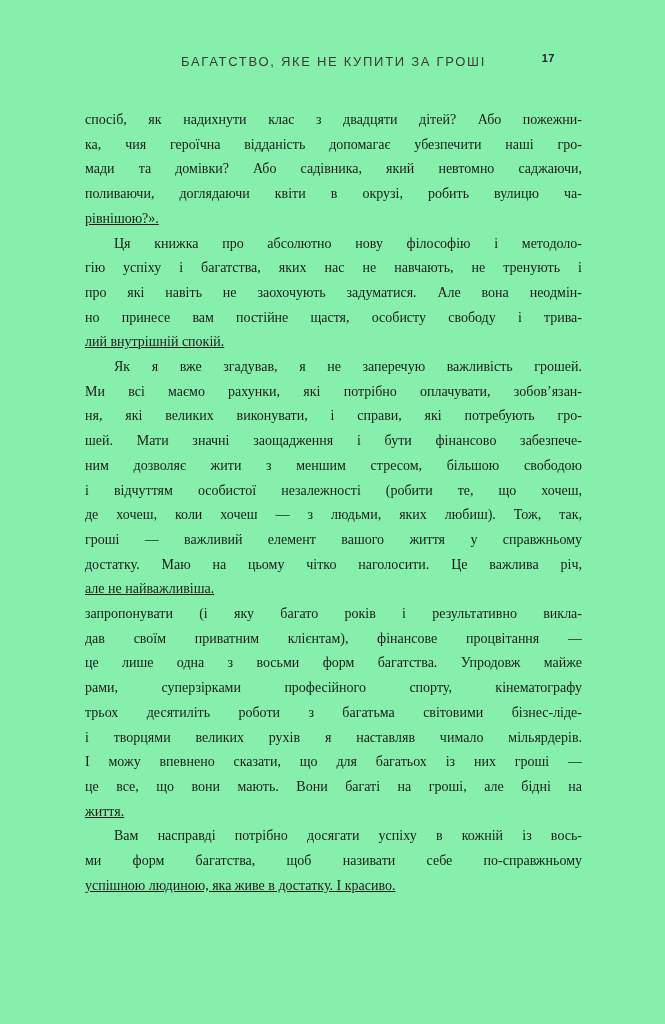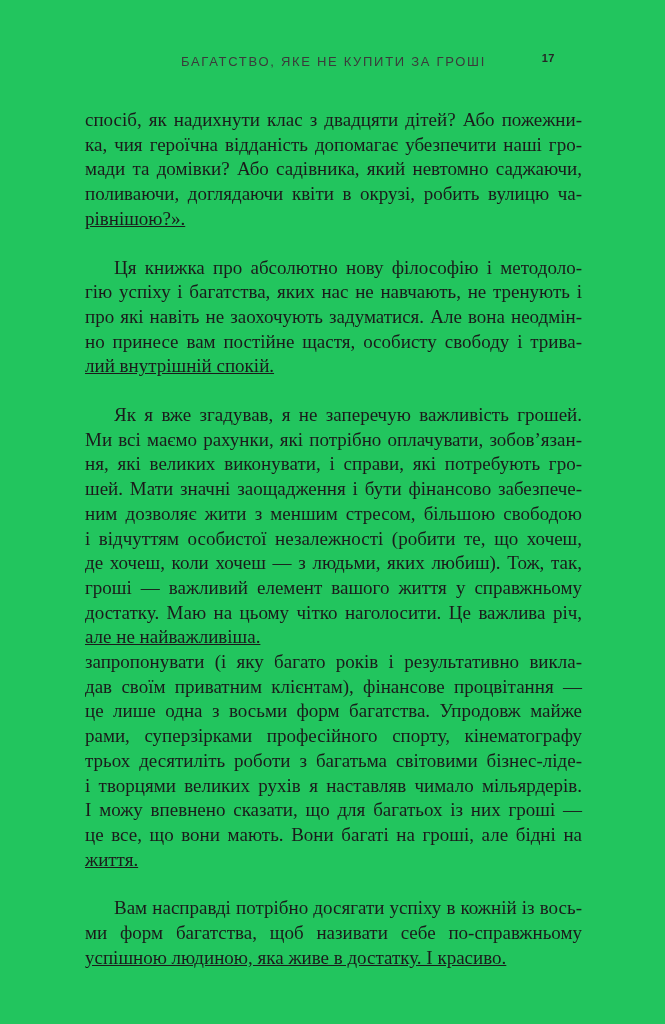--- a/index.html
+++ b/index.html
@@ -4,21 +4,21 @@
 <style>
   html, body {
     margin: 0;
     padding: 0;
     background: #ffffff;
   }
   .page {
     position: relative;
     width: 665px;
     height: 1024px;
-    background: #22c55e;
+    background: #86efac;
     overflow: hidden;
     font-family: "Liberation Serif", "DejaVu Serif", serif;
   }
   
   .running-header {
     position: absolute;
     top: 54px;
     left: 85px;
     width: 497px;
     height: 20px;
@@ -51,34 +51,33 @@
     top: 108px;
     left: 85px;
     width: 497px;
     color: #1b1b1b;
   }
   .paragraph {
     margin: 0;
     padding: 0;
   }
   .text-line {
-    font-size: 19px;
+    font-size: 14px;
     line-height: 24.7px;
     text-align: justify;
     text-align-last: justify;
     white-space: normal;
     overflow: visible;
   }
   .text-line.last {
     text-align-last: left;
     text-decoration: underline;
   }
   .text-line.indented {
     text-indent: 29px;
-    margin-top: 24px;
   }
 </style>
 </head>
 <body>
 
 <div class="page">
   <div class="running-header">
     <div class="running-title">БАГАТСТВО, ЯКЕ НЕ КУПИТИ ЗА ГРОШІ</div>
     <div class="page-number">17</div>
   </div>

